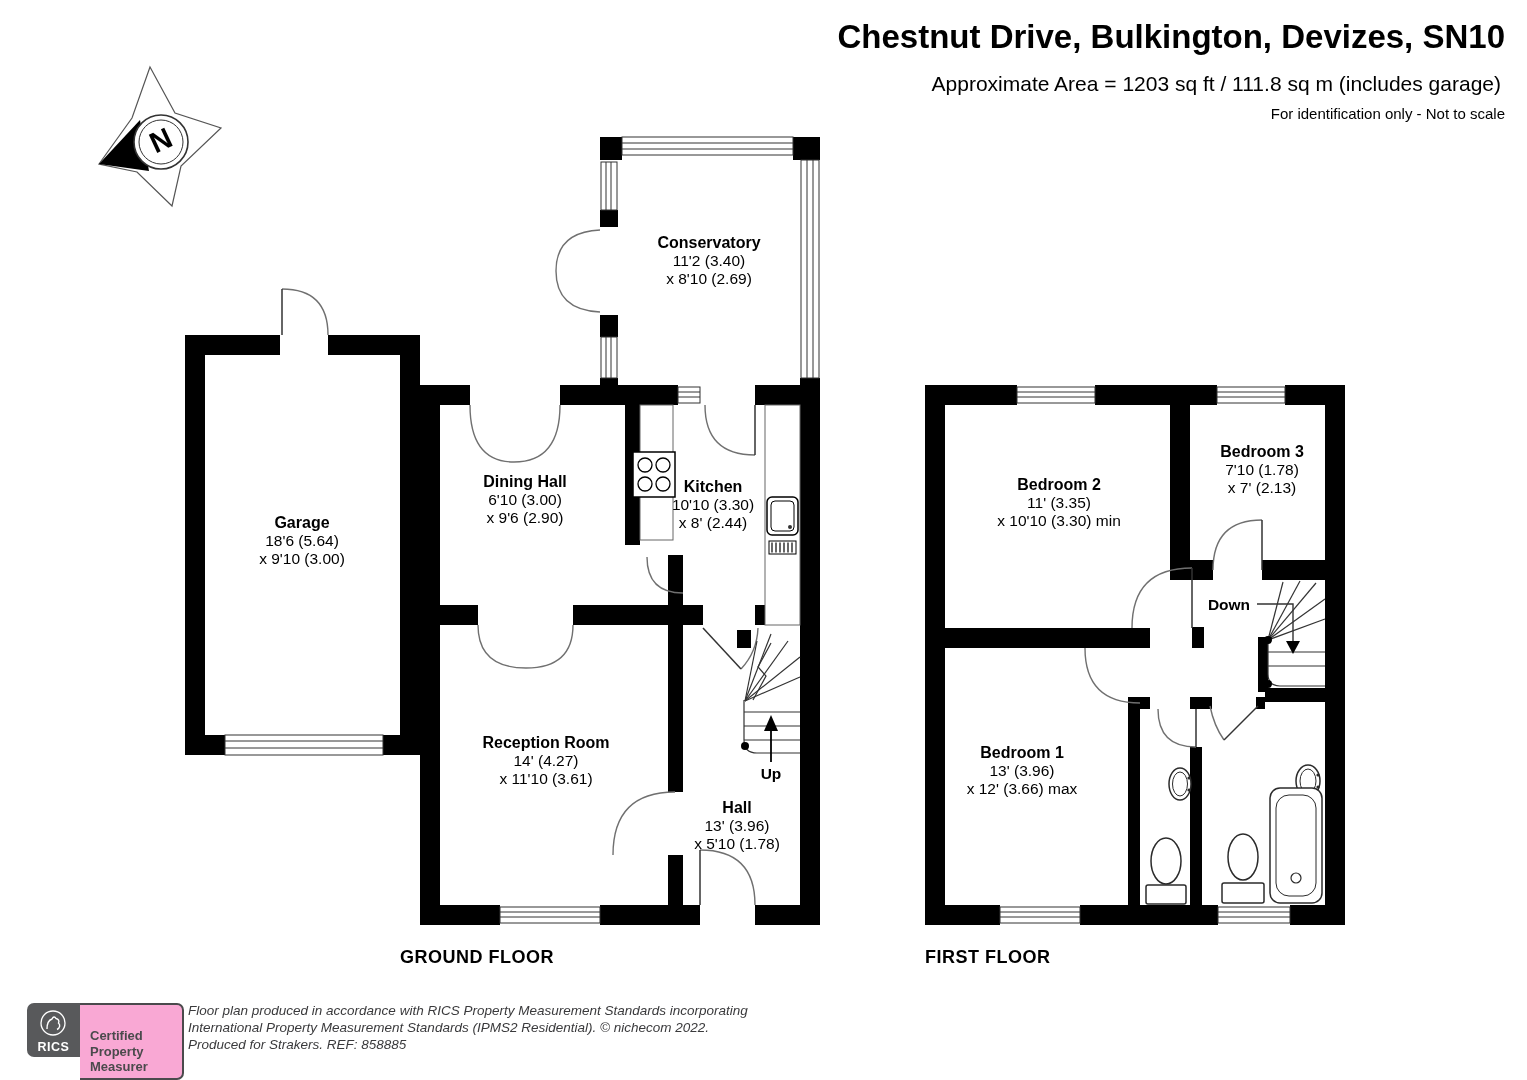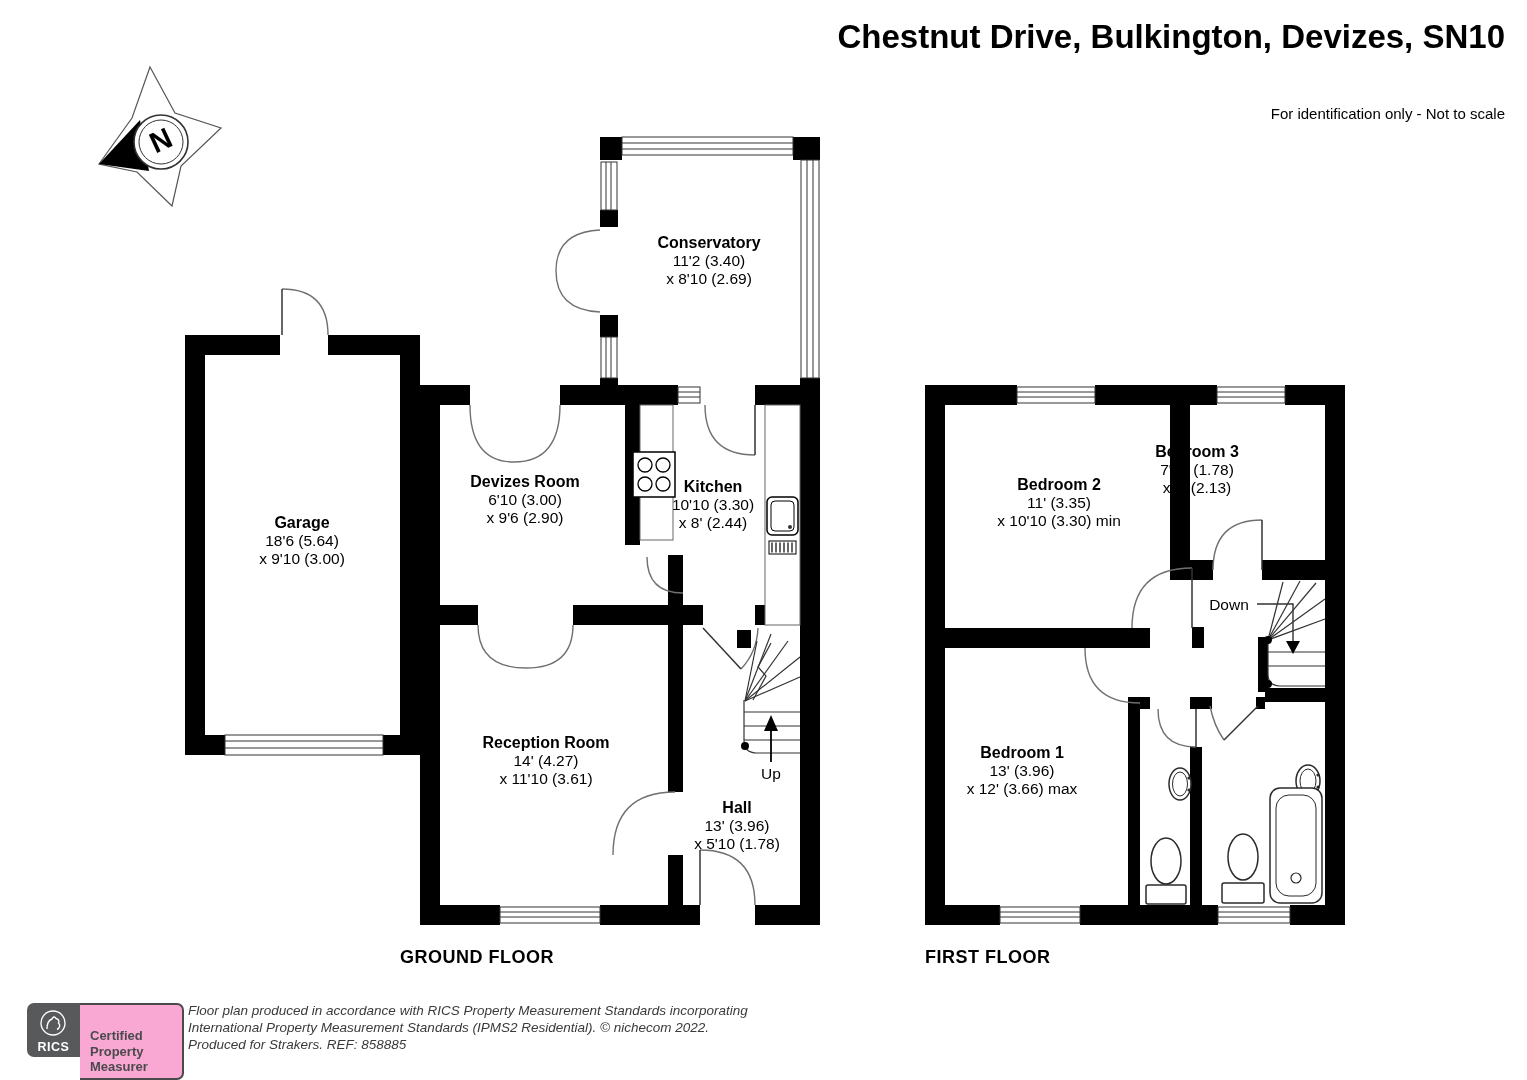--- a/index.html
+++ b/index.html
@@ -6,21 +6,21 @@
   #page{position:relative;width:1527px;height:1080px;background:#fff;overflow:hidden;
         font-family:"Liberation Sans","DejaVu Sans",sans-serif;color:#000;}
   #plan-svg{position:absolute;left:0;top:0;}
   .title{position:absolute;right:22px;top:18px;font-size:33px;font-weight:bold;white-space:nowrap;}
   .subtitle{position:absolute;right:26px;top:72px;font-size:21px;white-space:nowrap;}
   .scalenote{position:absolute;right:22px;top:105px;font-size:15px;white-space:nowrap;}
   .rlabel{position:absolute;transform:translateX(-50%);text-align:center;line-height:18px;
           font-size:15.5px;white-space:nowrap;}
   .rlabel .rname{font-weight:bold;font-size:16px;}
   .floorlabel{position:absolute;font-size:18px;font-weight:bold;letter-spacing:.5px;white-space:nowrap;text-align:center;}
-  .stairword{position:absolute;transform:translateX(-50%);font-size:15.5px;font-weight:normal;}
+  .stairword{position:absolute;transform:translateX(-50%);font-size:15.5px;font-weight:bold;}
   .north-n{position:absolute;left:161px;top:142px;transform:translate(-50%,-54%) rotate(-25deg);
            font-size:29px;font-weight:bold;}
   .badge{position:absolute;left:27px;top:1003px;height:54px;display:flex;}
   .rics-box{width:53px;height:54px;background:#58595b;border-radius:7px 0 0 7px;position:relative;}
   .rics-word{position:absolute;bottom:3px;width:100%;text-align:center;color:#fff;
              font-size:12.5px;font-weight:bold;letter-spacing:.5px;}
   .cert-box{width:92px;height:50px;background:#f9a8d4;border:2px solid #4a4a4c;border-left:none;
             border-radius:0 7px 7px 0;padding-left:10px;padding-top:23px;box-sizing:content-box;}
   .cert-box div{font-size:13px;font-weight:bold;color:#4a4a4c;line-height:15.5px;}
   .footline{position:absolute;left:188px;font-size:13.5px;color:#3a3a3c;white-space:nowrap;font-style:italic;}
@@ -265,31 +265,32 @@
       </g>
       <g fill="#fff" stroke="#2b2b2b" stroke-width="1.5">
         <rect x="1270" y="788" width="52" height="115" rx="10"></rect>
         <rect x="1276" y="795" width="40" height="101" rx="13" stroke-width="1"></rect>
         <circle cx="1296" cy="878" r="5" stroke-width="1.2"></circle>
       </g>
     </g>
   </svg>
 
   <div class="title">Chestnut Drive, Bulkington, Devizes, SN10</div>
+  <div class="subtitle">Approximate Area = 1203 sq ft / 111.8 sq m (includes garage)</div>
   <div class="scalenote">For identification only - Not to scale</div>
 
   <div class="north-n">N</div>
 
   <div class="rlabel" style="left:302px;top:514px">
     <div class="rname">Garage</div>
     <div>18'6 (5.64)</div>
     <div>x 9'10 (3.00)</div>
   </div>
   <div class="rlabel" style="left:525px;top:473px">
-    <div class="rname">Devizes Room</div>
+    <div class="rname">Dining Hall</div>
     <div>6'10 (3.00)</div>
     <div>x 9'6 (2.90)</div>
   </div>
   <div class="rlabel" style="left:713px;top:478px">
     <div class="rname">Kitchen</div>
     <div>10'10 (3.30)</div>
     <div>x 8' (2.44)</div>
   </div>
   <div class="rlabel" style="left:709px;top:234px">
     <div class="rname">Conservatory</div>
@@ -305,21 +306,21 @@
     <div class="rname">Hall</div>
     <div>13' (3.96)</div>
     <div>x 5'10 (1.78)</div>
   </div>
 
   <div class="rlabel" style="left:1059px;top:476px">
     <div class="rname">Bedroom 2</div>
     <div>11' (3.35)</div>
     <div>x 10'10 (3.30) min</div>
   </div>
-  <div class="rlabel" style="left:1197px;top:443px">
+  <div class="rlabel" style="left:1262px;top:443px">
     <div class="rname">Bedroom 3</div>
     <div>7'10 (1.78)</div>
     <div>x 7' (2.13)</div>
   </div>
   <div class="rlabel" style="left:1022px;top:744px">
     <div class="rname">Bedroom 1</div>
     <div>13' (3.96)</div>
     <div>x 12' (3.66) max</div>
   </div>
 

